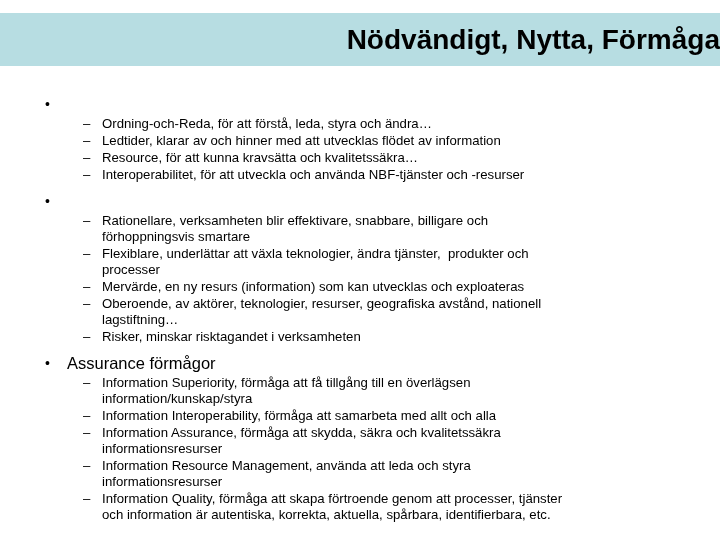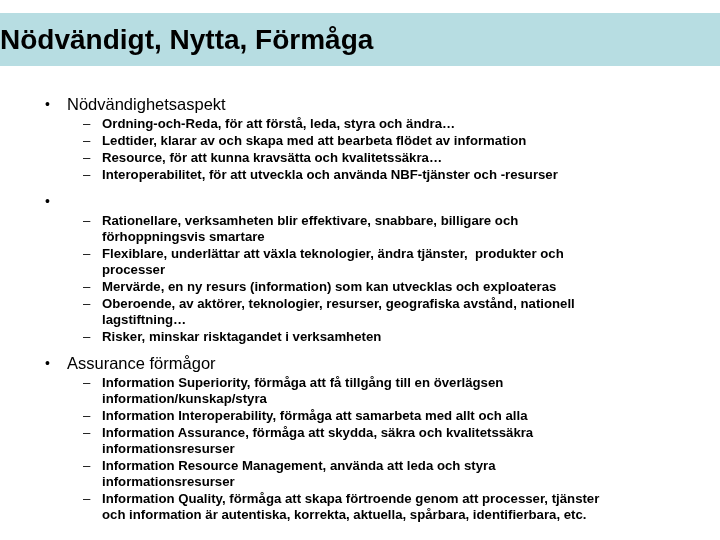--- a/index.html
+++ b/index.html
@@ -22,21 +22,21 @@
   }
   .title-band {
     position: absolute;
     top: 13px;
     left: 0;
     width: 720px;
     height: 53px;
     background: #b7dde2;
     display: flex;
     align-items: center;
-    justify-content: flex-start;
+    justify-content: flex-end;
   }
   .slide-title {
     margin: 0;
     font-size: 28px;
     font-weight: bold;
     line-height: 1;
     white-space: nowrap;
   }
   .content {
     position: absolute;
@@ -66,46 +66,44 @@
     line-height: 16px;
     margin-bottom: 1px;
   }
   .l2-marker {
     flex: none;
     width: 19px;
   }
   .l2-text {
     flex: 1;
     white-space: pre-wrap;
-    font-weight: bold;
   }
 </style>
 </head>
 <body>
 
 <div class="slide">
 
   <div class="title-band">
     <h1 class="slide-title">Nödvändigt, Nytta, Förmåga</h1>
   </div>
 
   <div class="content">
 
     <div class="section">
       <div class="heading-row">
         <span class="l1-marker">•</span>
-        <span class="l1-text">Nödvändighetsaspekt</span>
       </div>
       <div class="sub-item">
         <span class="l2-marker">–</span>
         <span class="l2-text">Ordning-och-Reda, för att förstå, leda, styra och ändra…</span>
       </div>
       <div class="sub-item">
         <span class="l2-marker">–</span>
-        <span class="l2-text">Ledtider, klarar av och skapa med att bearbeta flödet av information</span>
+        <span class="l2-text">Ledtider, klarar av och hinner med att utvecklas flödet av information</span>
       </div>
       <div class="sub-item">
         <span class="l2-marker">–</span>
         <span class="l2-text">Resource, för att kunna kravsätta och kvalitetssäkra…</span>
       </div>
       <div class="sub-item">
         <span class="l2-marker">–</span>
         <span class="l2-text">Interoperabilitet, för att utveckla och använda NBF-tjänster och -resurser</span>
       </div>
     </div>

